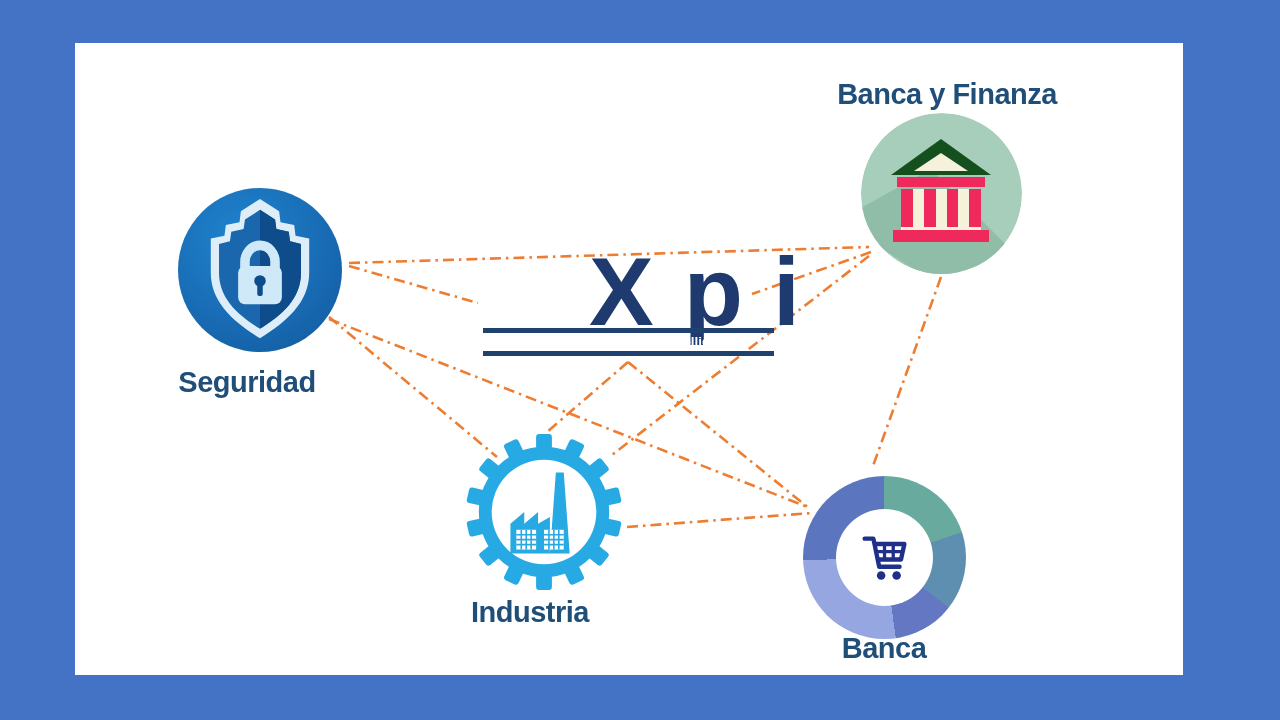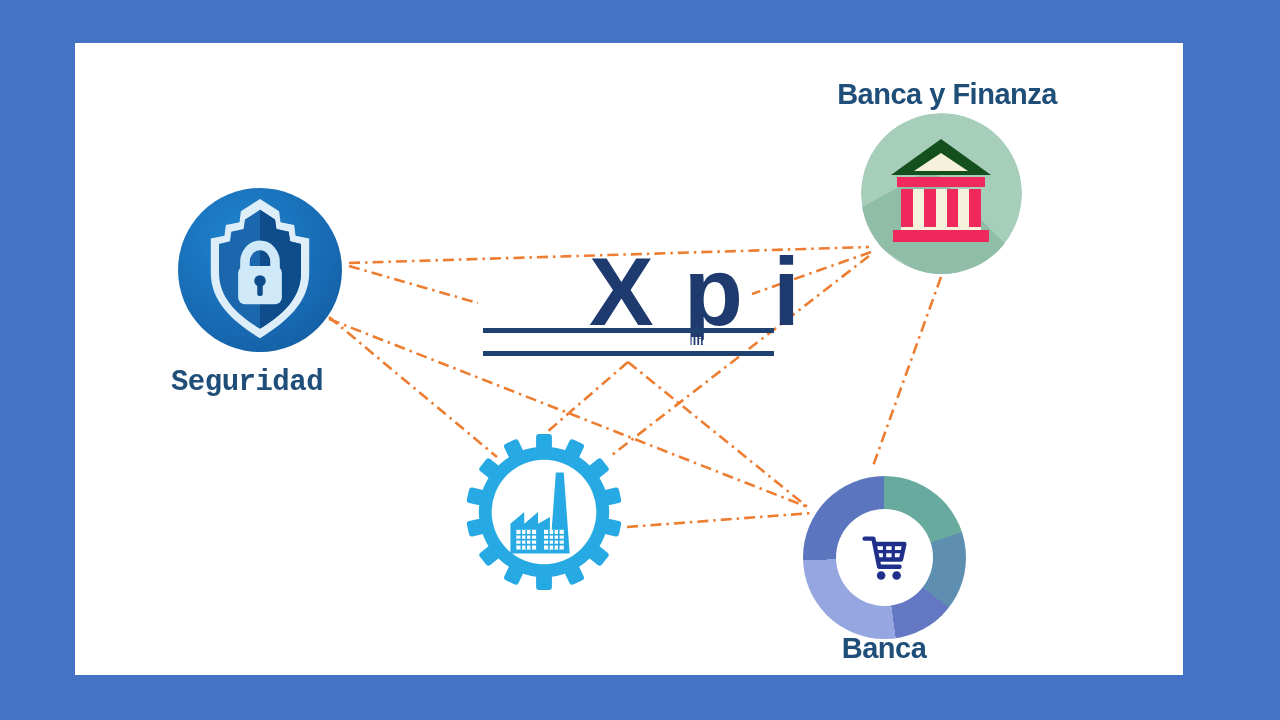--- a/index.html
+++ b/index.html
@@ -68,21 +68,21 @@
       <circle cx="60" cy="60" r="60" fill="url(#segGrad)"></circle>
       <path d="M60 8 L74 17 L75 25 L85 27 L86 35 L96 37 L96 62 C96 84 79 98 60 110 C41 98 24 84 24 62 L24 37 L34 35 L35 27 L45 25 L46 17 Z" fill="#DDEEF9"></path>
       <path d="M60 16 L71 23 L72 30 L81 32 L82 39 L90 41 L90 62 C90 81 76 93 60 103 C44 93 30 81 30 62 L30 41 L38 39 L39 32 L48 30 L49 23 Z" fill="#1A67AE"></path>
       <rect x="60" y="10" width="36" height="100" fill="#0E4C8C" clip-path="url(#shieldClip)"></rect>
       <path d="M49 59 v-5 a11 12 0 0 1 22 0 v5" fill="none" stroke="#CFE9F8" stroke-width="7"></path>
       <rect x="44" y="57" width="32" height="28" rx="5" fill="#CFE9F8"></rect>
       <circle cx="60" cy="68" r="4.2" fill="#0E4C8C"></circle>
       <rect x="58" y="70" width="4" height="9" rx="1.5" fill="#0E4C8C"></rect>
     </svg>
   </div>
-  <div class="node-label" style="left:147px;top:366px;width:200px;font-family:Liberation Mono, monospace;">Seguridad</div>
+  <div class="node-label" style="left:147px;top:366px;width:200px;">Seguridad</div>
 
   <div class="node-label" style="left:797px;top:78px;width:300px;">Banca y Finanza</div>
   <div class="node" id="banca-circle">
     <svg width="161" height="161" viewBox="0 0 161 161">
       <defs>
         <clipPath id="bancaClip">
             <circle cx="80.5" cy="80.5" r="80.5"></circle>
           </clipPath>
       </defs>
       <g clip-path="url(#bancaClip)">
@@ -124,20 +124,21 @@
         <circle cx="80" cy="80" r="53" fill="#FFFFFF"></circle>
         <path d="M46 122 L46 92 L60 80 L60 92 L74 80 L74 92 L86 85 L86 122 Z"></path>
         <polygon points="92,40 100,40 106,122 86,122"></polygon>
         <rect x="52" y="98" width="20" height="20" fill="#FFFFFF"></rect>
         <path d="M57 98 v20 M62 98 v20 M67 98 v20 M52 103 h20 M52 108 h20 M52 113 h20" stroke="#27A9E3" stroke-width="1.6" fill="none"></path>
         <rect x="80" y="98" width="20" height="20" fill="#FFFFFF"></rect>
         <path d="M85 98 v20 M90 98 v20 M95 98 v20 M80 103 h20 M80 108 h20 M80 113 h20" stroke="#27A9E3" stroke-width="1.6" fill="none"></path>
       </g>
     </svg>
   </div>
+  <div class="node-label" style="left:430px;top:596px;width:200px;">Industria</div>
 
   <div class="node" id="retail-circle">
     <div id="retail-inner">
       <svg width="62" height="62" viewBox="0 0 64 64">
         <g stroke="#1F2F8A" fill="none" stroke-linecap="round" stroke-linejoin="round">
           <path d="M11 12 H20 L26 41 H47" stroke-width="4.5"></path>
           <path d="M22.5 17.5 H52 L48.5 33.5 H26" stroke-width="4.5"></path>
           <path d="M31.5 19 v13 M40.5 19 v13 M24 25.5 h26" stroke-width="3.4"></path>
         </g>
         <circle cx="28" cy="50" r="4.4" fill="#1F2F8A"></circle>

